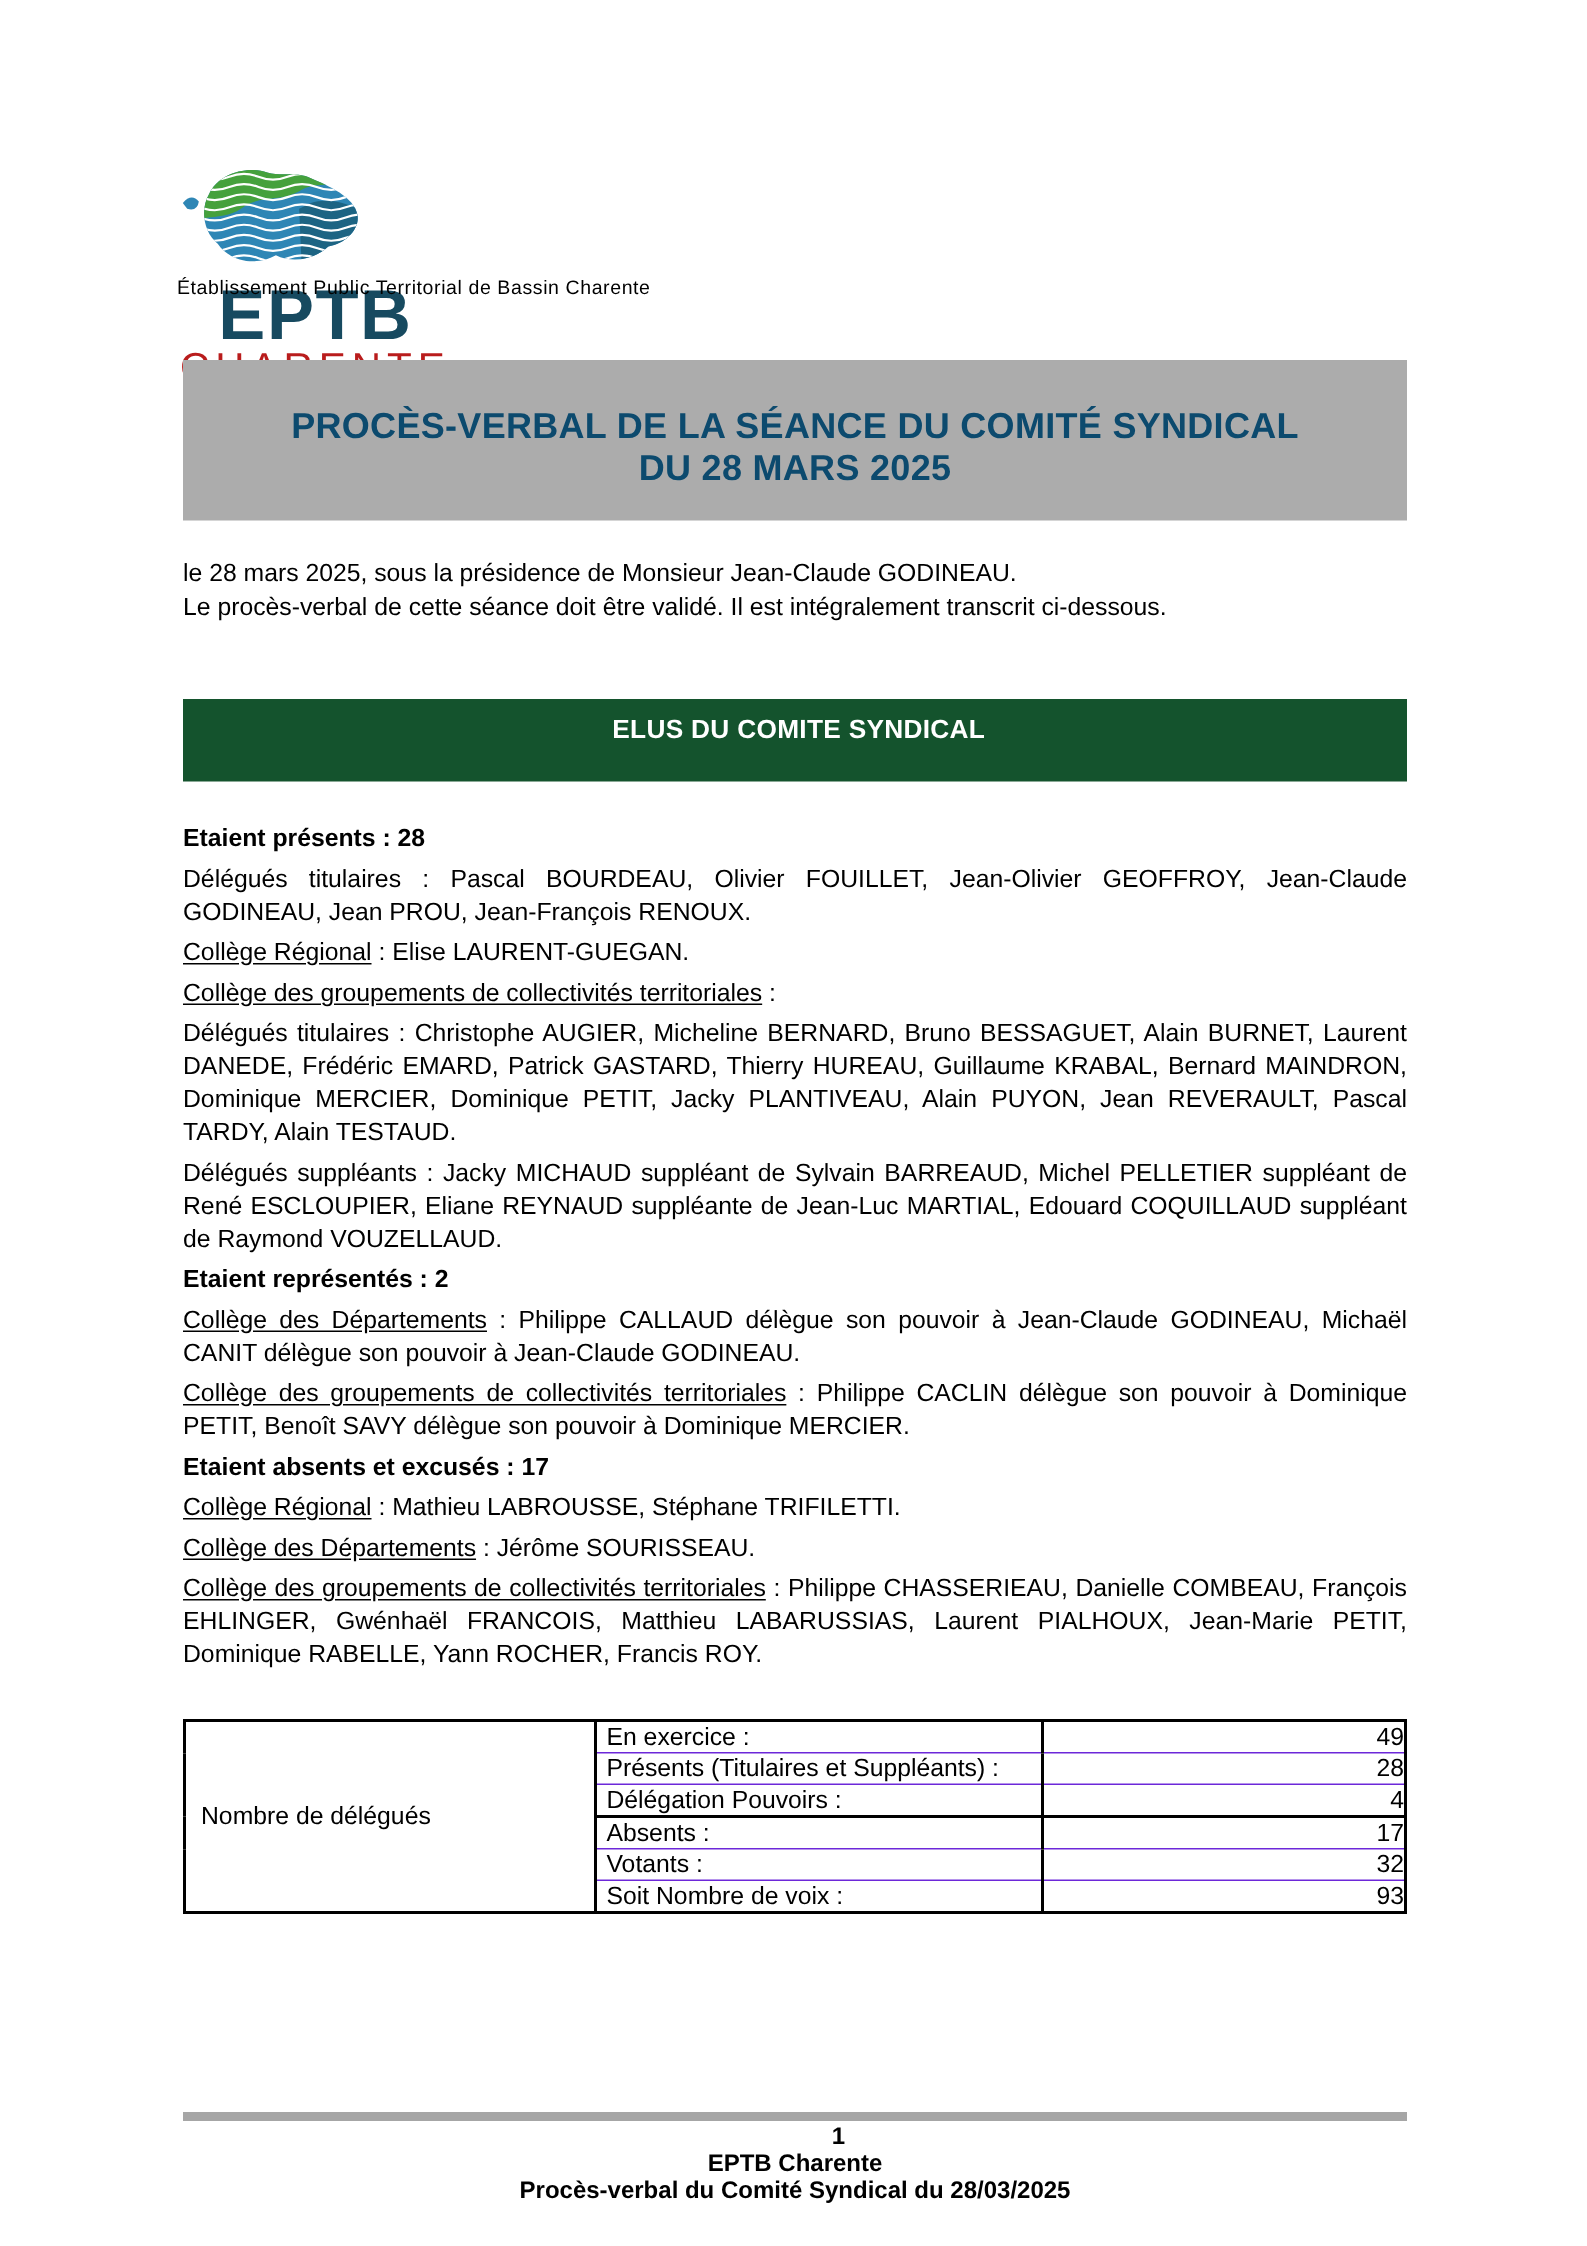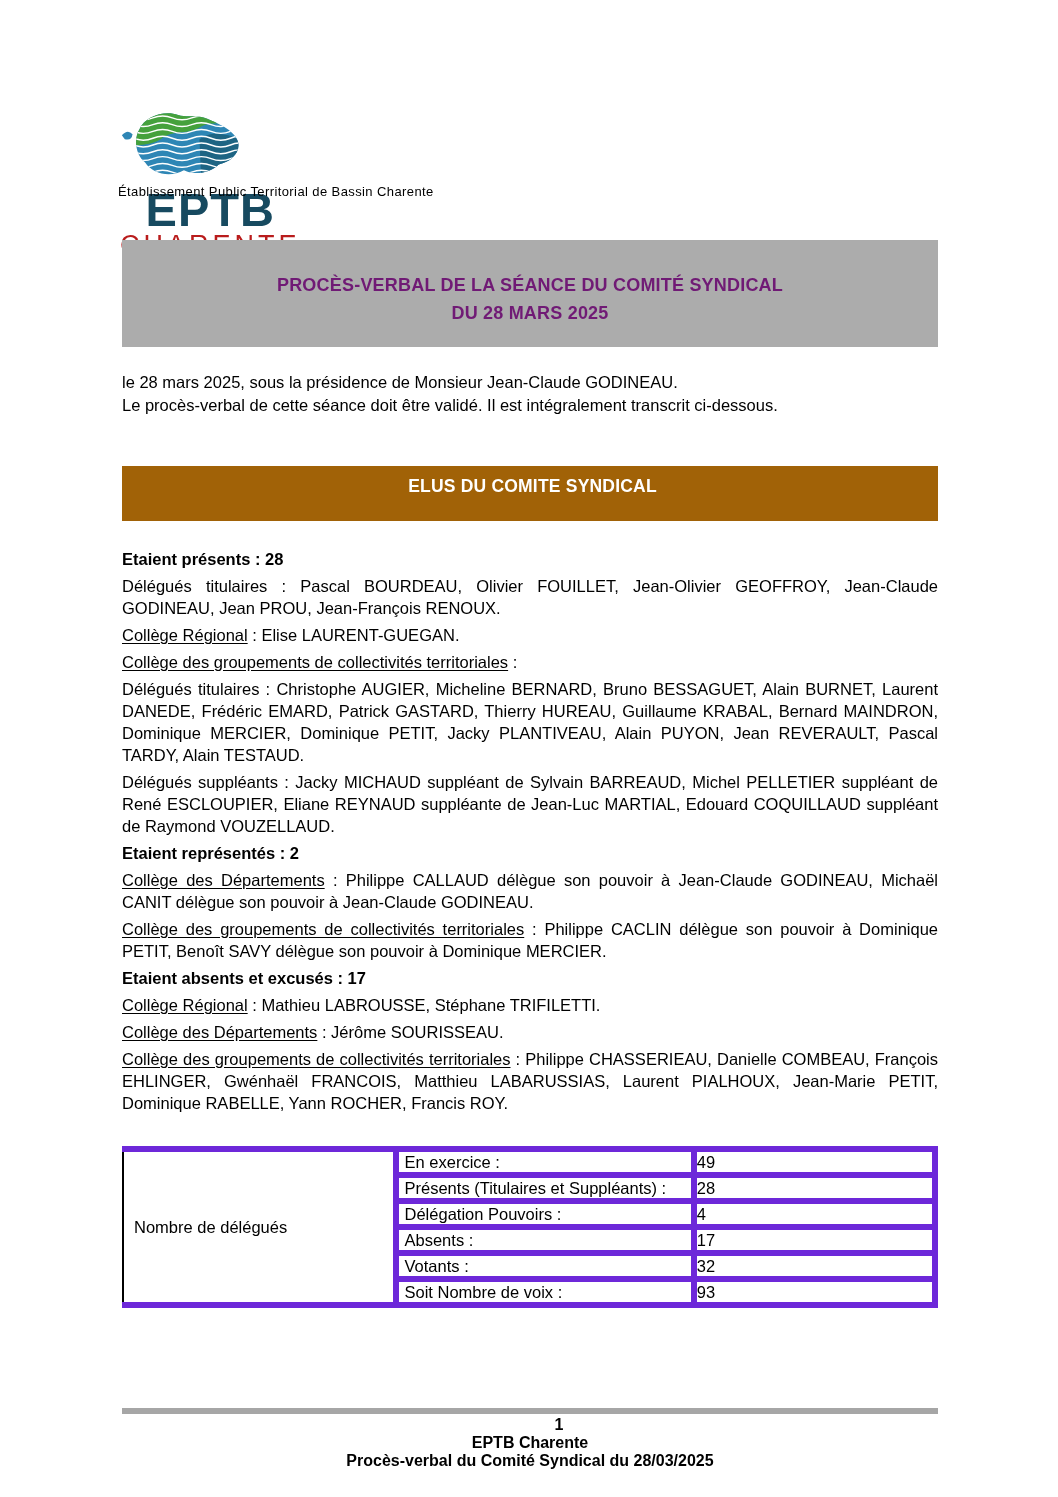--- a/index.html
+++ b/index.html
@@ -17,27 +17,27 @@
   .logo-wrap{left:118px;top:106px;display:flex;align-items:flex-start;}
   .logo-map{width:128px;height:78px;display:block;}
   .logo-text{margin-left:2px;padding-top:4px;text-align:center;}
   .logo-acronym{font-size:47px;font-weight:bold;line-height:44px;color:#174A60;letter-spacing:1px;}
   .logo-name{font-size:27px;font-weight:400;line-height:24px;color:#b91c1c;letter-spacing:4px;margin-top:1px;}
   .logo-tagline{left:118px;top:184px;font-size:13px;color:#000000;letter-spacing:0.4px;white-space:nowrap;}
 
   
   .title-block{
     left:122px;top:240px;width:816px;height:107px;
-    background:#ACACAC;color:#701a75;text-align:center;
-    font-weight:bold;font-size:18px;line-height:28px;
+    background:#ACACAC;color:#0c4a6e;text-align:center;
+    font-weight:bold;font-size:24px;line-height:28px;
     padding-top:31px;box-sizing:border-box;letter-spacing:0.2px;
   }
   .section-bar{
     left:122px;top:466px;width:816px;height:55px;
-    background:#a16207;color:#fff;
+    background:#14532d;color:#fff;
     font-weight:bold;font-size:17.5px;
     display:flex;align-items:center;
     padding:10px 0 0 5px;box-sizing:border-box;letter-spacing:0.2px;
   }
 
   
   .intro{left:122px;top:371px;width:816px;font-size:16.5px;line-height:23px;}
   .intro .l1{text-align:justify;text-align-last:justify;}
 
   
@@ -47,27 +47,27 @@
   .para.justify{text-align:justify;}
   .lead{text-decoration:underline;text-underline-offset:2px;}
 
   
   table.delegates{
     left:122px;top:1146px;width:816px;
     border-collapse:collapse;position:absolute;
     font-size:16.5px;
     border:2px solid #000;
   }
-  table.delegates td{border:6px solid #6d28d9;height:20px;padding:0;margin-top:14px;}
+  table.delegates td{border:1px solid #6d28d9;height:20px;padding:0;margin-top:14px;}
   table.delegates td.rowhead{
     width:268px;border-right:2px solid #000;border-left:2px solid #000;
     padding-left:10px;vertical-align:middle;
   }
   table.delegates td.label{width:296px;padding-left:6px;}
-  table.delegates td.value{width:246px;text-align:left;border-left:2px solid #000;}
+  table.delegates td.value{width:246px;text-align:right;border-left:2px solid #000;}
   table.delegates td.thick{border-bottom:2px solid #000;}
 
   
   .footer-rule{left:122px;top:1408px;width:816px;height:6px;background:#A6A6A6;}
   .footer-row{
     left:122px;top:1416px;width:816px;height:24px;
     display:flex;align-items:center;
     font-size:16px;font-weight:bold;
   }
   .footer-pagenum{margin-left:58px;}

